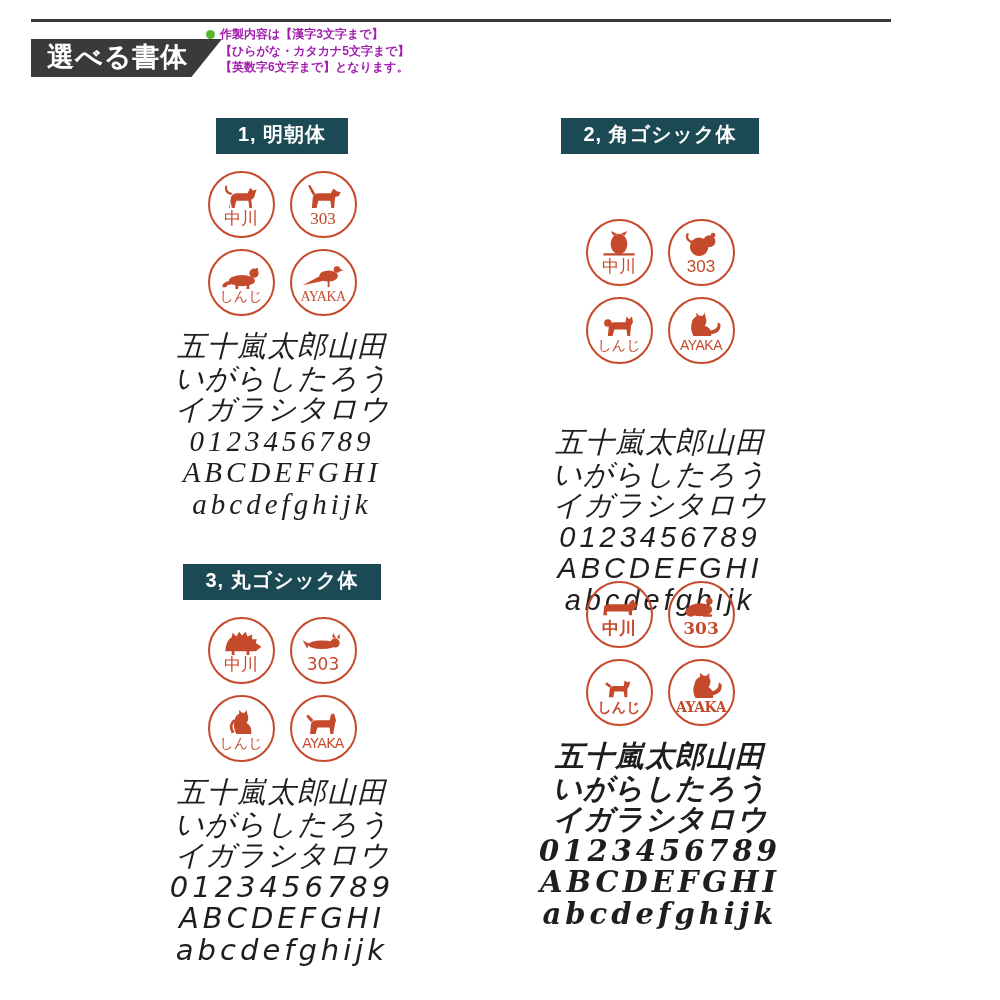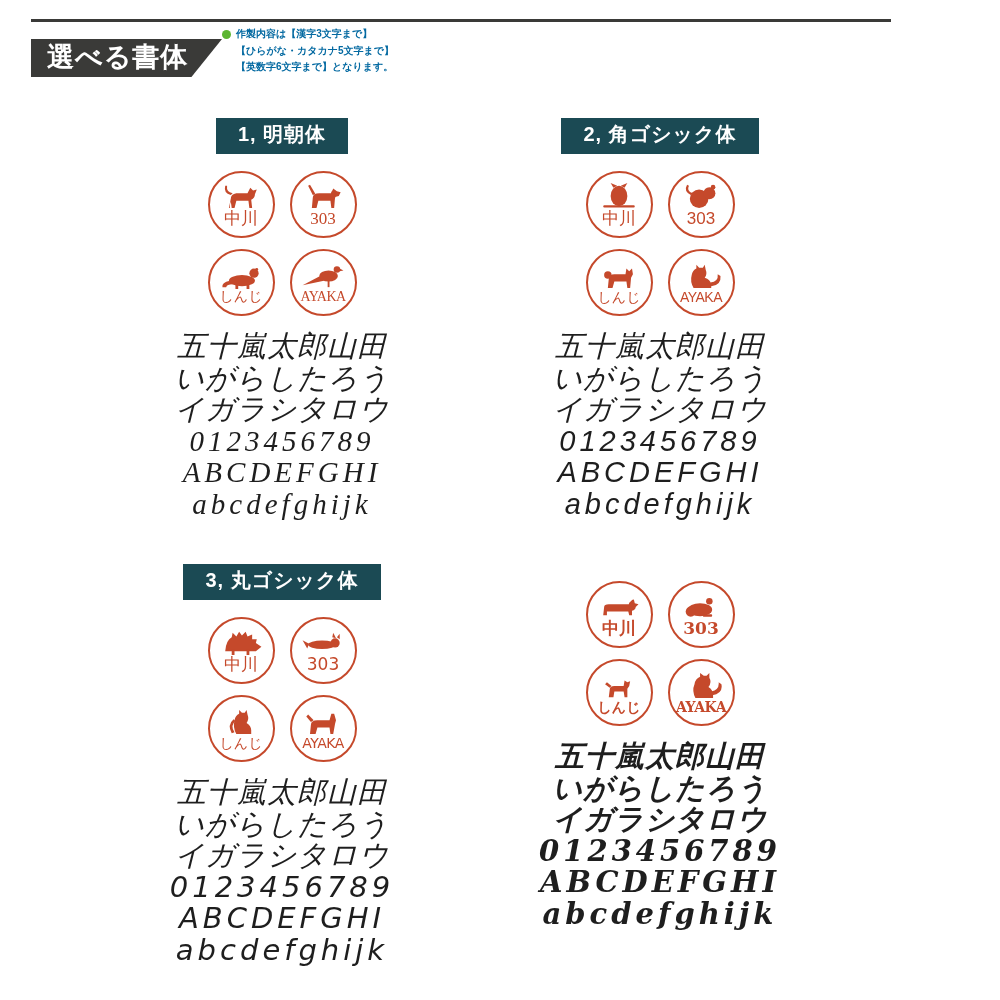--- a/index.html
+++ b/index.html
@@ -15,27 +15,27 @@
     font-family:"Liberation Sans","DejaVu Sans",sans-serif;
     overflow:hidden;
   }
   .top-rule{position:absolute;left:31px;top:19px;width:860px;height:3px;background:var(--dark);}
   .banner{
     position:absolute;left:31px;top:39px;width:191px;height:38px;background:var(--dark);
     clip-path:polygon(0 0,100% 0,84% 100%,0 100%);
     color:#fff;font-size:27px;font-weight:bold;line-height:37px;
     padding-left:16px;box-sizing:border-box;letter-spacing:1px;
   }
-  .note{position:absolute;left:236px;top:26px;color:#0369a1;font-size:10px;line-height:16.5px;font-weight:600;}
+  .note{position:absolute;left:220px;top:26px;color:#a21caf;font-size:12px;line-height:16.5px;font-weight:600;}
   .note-bullet{position:absolute;left:-14px;top:4px;width:9px;height:9px;border-radius:50%;background:var(--green);}
   .note-line{white-space:nowrap;}
 
   .section{position:absolute;width:380px;display:flex;flex-direction:column;align-items:center;}
   #s1{left:92px;top:118px;justify-content:center;}
-  #s2{left:470px;top:118px;}
+  #s2{left:470px;top:118px;gap:48px;}
   #s3{left:92px;top:564px;}
   #s4{left:470px;top:564px;}
 
   .sec-header{
     background:var(--teal);color:#fff;font-size:20px;font-weight:bold;
     padding:3px 22px 6px;letter-spacing:1px;white-space:nowrap;
     font-family:"Liberation Sans","DejaVu Sans",sans-serif;
   }
   .stamps{margin-top:17px;display:grid;grid-template-columns:67px 67px;gap:11px 15px;}
   .stamp{

